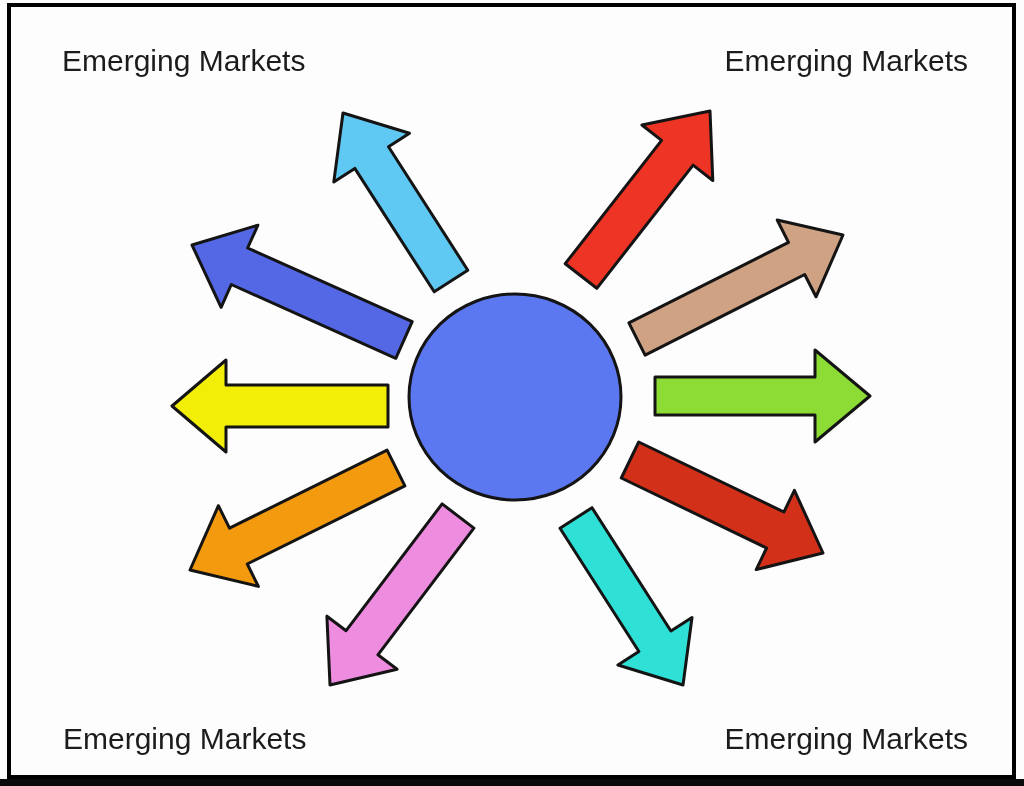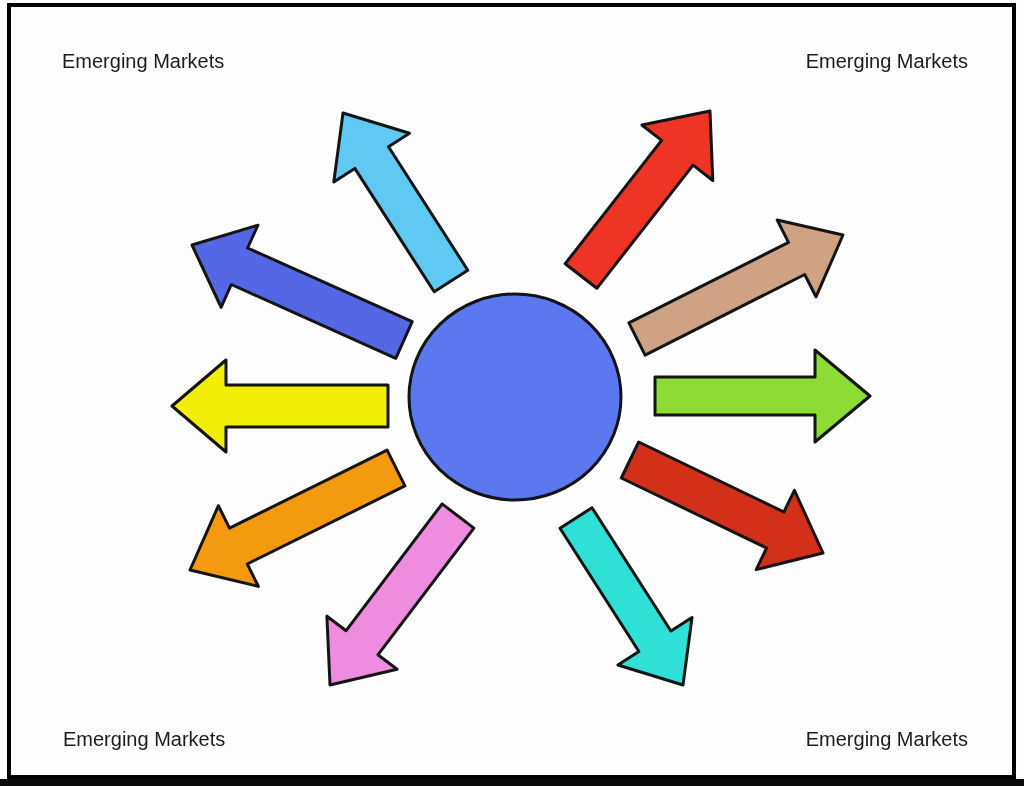--- a/index.html
+++ b/index.html
@@ -27,21 +27,21 @@
   .bottom-strip {
     position: absolute;
     left: 0;
     right: 0;
     bottom: 0;
     height: 7px;
     background: #0a0a0a;
   }
   .corner-label {
     position: absolute;
-    font-size: 20px;
+    font-size: 30px;
     line-height: 34px;
     color: #1c1c1c;
     letter-spacing: 0px;
     white-space: nowrap;
   }
   .corner-label.tl { left: 62px;  top: 44px; }
   .corner-label.tr { right: 56px; top: 44px; }
   .corner-label.bl { left: 63px;  top: 722px; }
   .corner-label.br { right: 56px; top: 722px; }
   #diagram {

